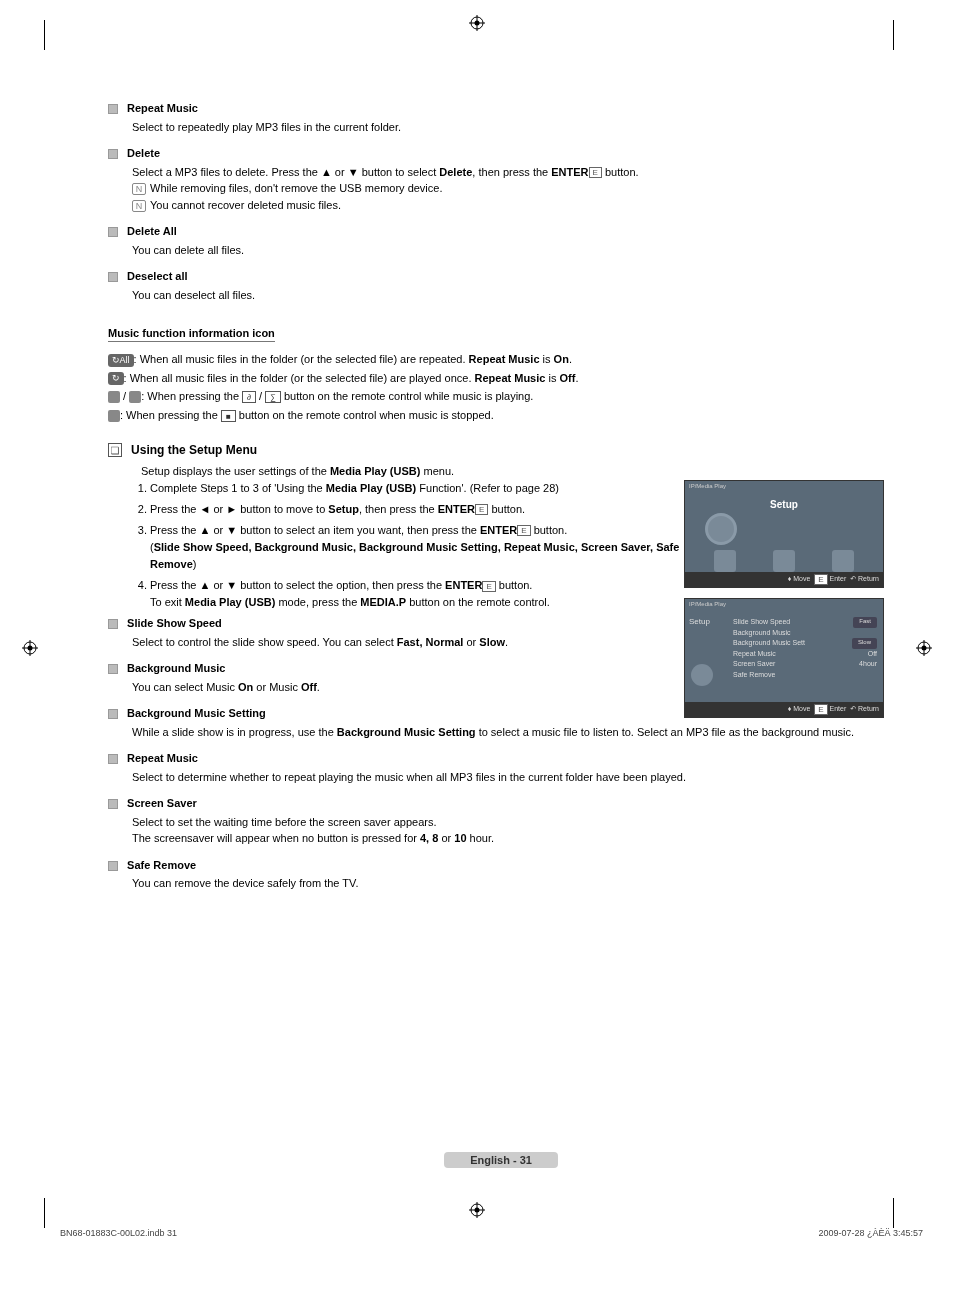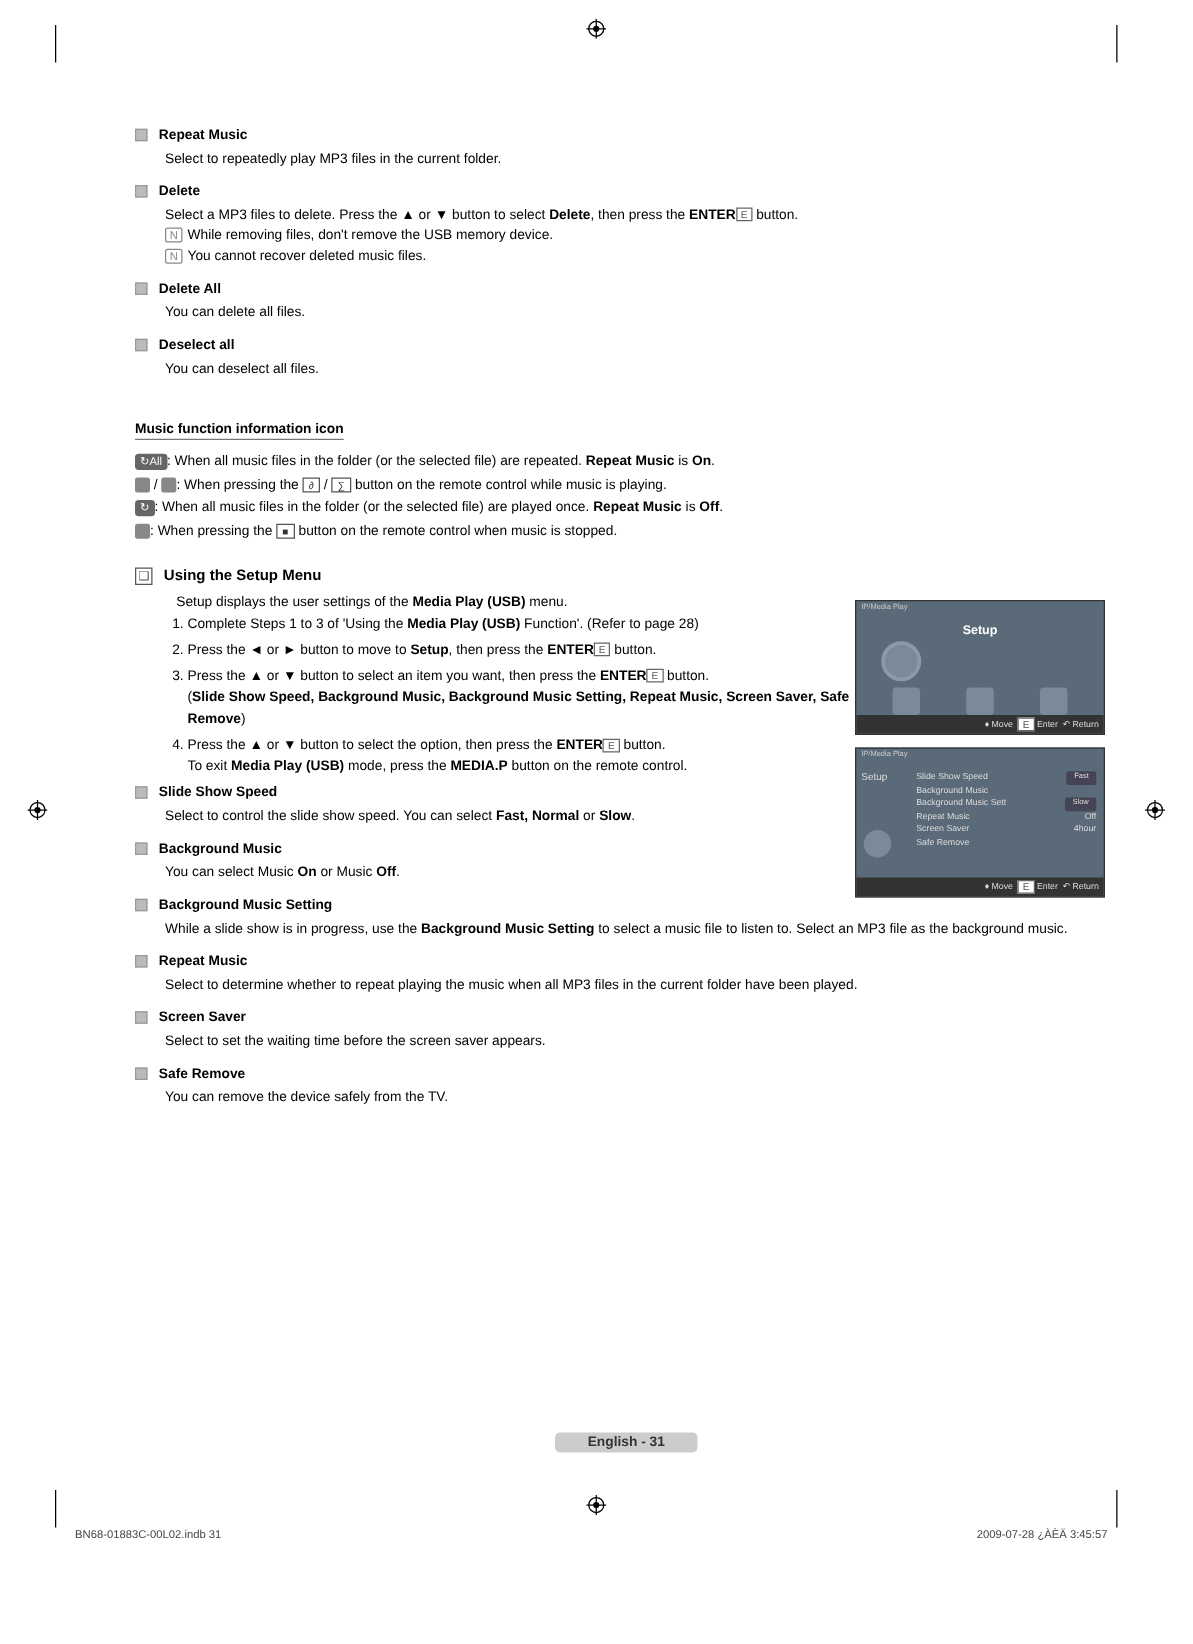--- a/index.html
+++ b/index.html
@@ -104,21 +104,21 @@
     font-size: 9px;
     text-align: center;
     line-height: 11px;
     color: #888;
     margin-right: 4px;
   }
   .subheading {
     font-weight: bold;
     border-bottom: 1px solid #777;
     display: inline-block;
-    margin: 24px 0 8px 0;
+    margin: 14px 0 8px 0;
     padding-bottom: 2px;
   }
   .icon-box {
     display:inline-block;
     background:#666;
     color:#fff;
     font-size:9px;
     padding:1px 4px;
     border-radius:3px;
     vertical-align:middle;
@@ -294,21 +294,21 @@
     padding:2px 26px;
     font-size:11px;
     font-weight:bold;
     color:#333;
   }
   .footer-line {
     display:flex;
     justify-content:space-between;
     font-size:9px;
     color:#444;
-    padding: 20px 68px 0 60px;
+    padding: 20px 31px 0 60px;
   }
   .main-left { width: 610px; }
 </style>
 </head>
 <body>
 
 <div class="crop-mark-top crop-mark">
   <svg width="16" height="16" viewBox="0 0 16 16">
       <circle cx="8" cy="8" r="6" fill="none" stroke="#000" stroke-width="1"></circle>
       <line x1="8" y1="0" x2="8" y2="16" stroke="#000"></line>
@@ -375,24 +375,24 @@
       <div class="section-body">You can deselect all files.</div>
     </div>
 
     
     <div class="subheading">Music function information icon</div>
     <div class="info-list">
       <div>
         <span class="icon-box">↻All</span><span>: When all music files in the folder (or the selected file) are repeated. </span><b>Repeat Music</b><span> is </span><b>On</b>.
       </div>
       <div>
+        <span class="icon-box">↻</span><span>: When all music files in the folder (or the selected file) are played once. </span><b>Repeat Music</b><span> is </span><b>Off</b>.
+      </div>
+      <div>
         <span class="icon-box-s"></span> / <span class="icon-box-s"></span><span>: When pressing the </span><span class="play-btn">∂</span> / <span class="play-btn">∑</span><span> button on the remote control while music is playing.</span>
-      </div>
-      <div>
-        <span class="icon-box">↻</span><span>: When all music files in the folder (or the selected file) are played once. </span><b>Repeat Music</b><span> is </span><b>Off</b>.
       </div>
       <div>
         <span class="icon-box-s"></span><span>: When pressing the </span><span class="play-btn">■</span><span> button on the remote control when music is stopped.</span>
       </div>
     </div>
 
     
     <div class="q-heading">
       <span class="qmark">❏</span>
       <span class="qtitle">Using the Setup Menu</span>
@@ -444,20 +444,23 @@
     <span class="bullet"></span>
     <span class="section-title">Repeat Music</span>
     <div class="section-body">Select to determine whether to repeat playing the music when all MP3 files in the current folder have been played.</div>
   </div>
 
   <div class="section-item">
     <span class="bullet"></span>
     <span class="section-title">Screen Saver</span>
     <div class="section-body">
       <div>Select to set the waiting time before the screen saver appears.</div>
+      <div>
+        <span>The screensaver will appear when no button is pressed for </span><b>4, 8</b><span> or </span><b>10</b><span> hour.</span>
+      </div>
     </div>
   </div>
 
   <div class="section-item">
     <span class="bullet"></span>
     <span class="section-title">Safe Remove</span>
     <div class="section-body">You can remove the device safely from the TV.</div>
   </div>
 
   <div class="right-col">

